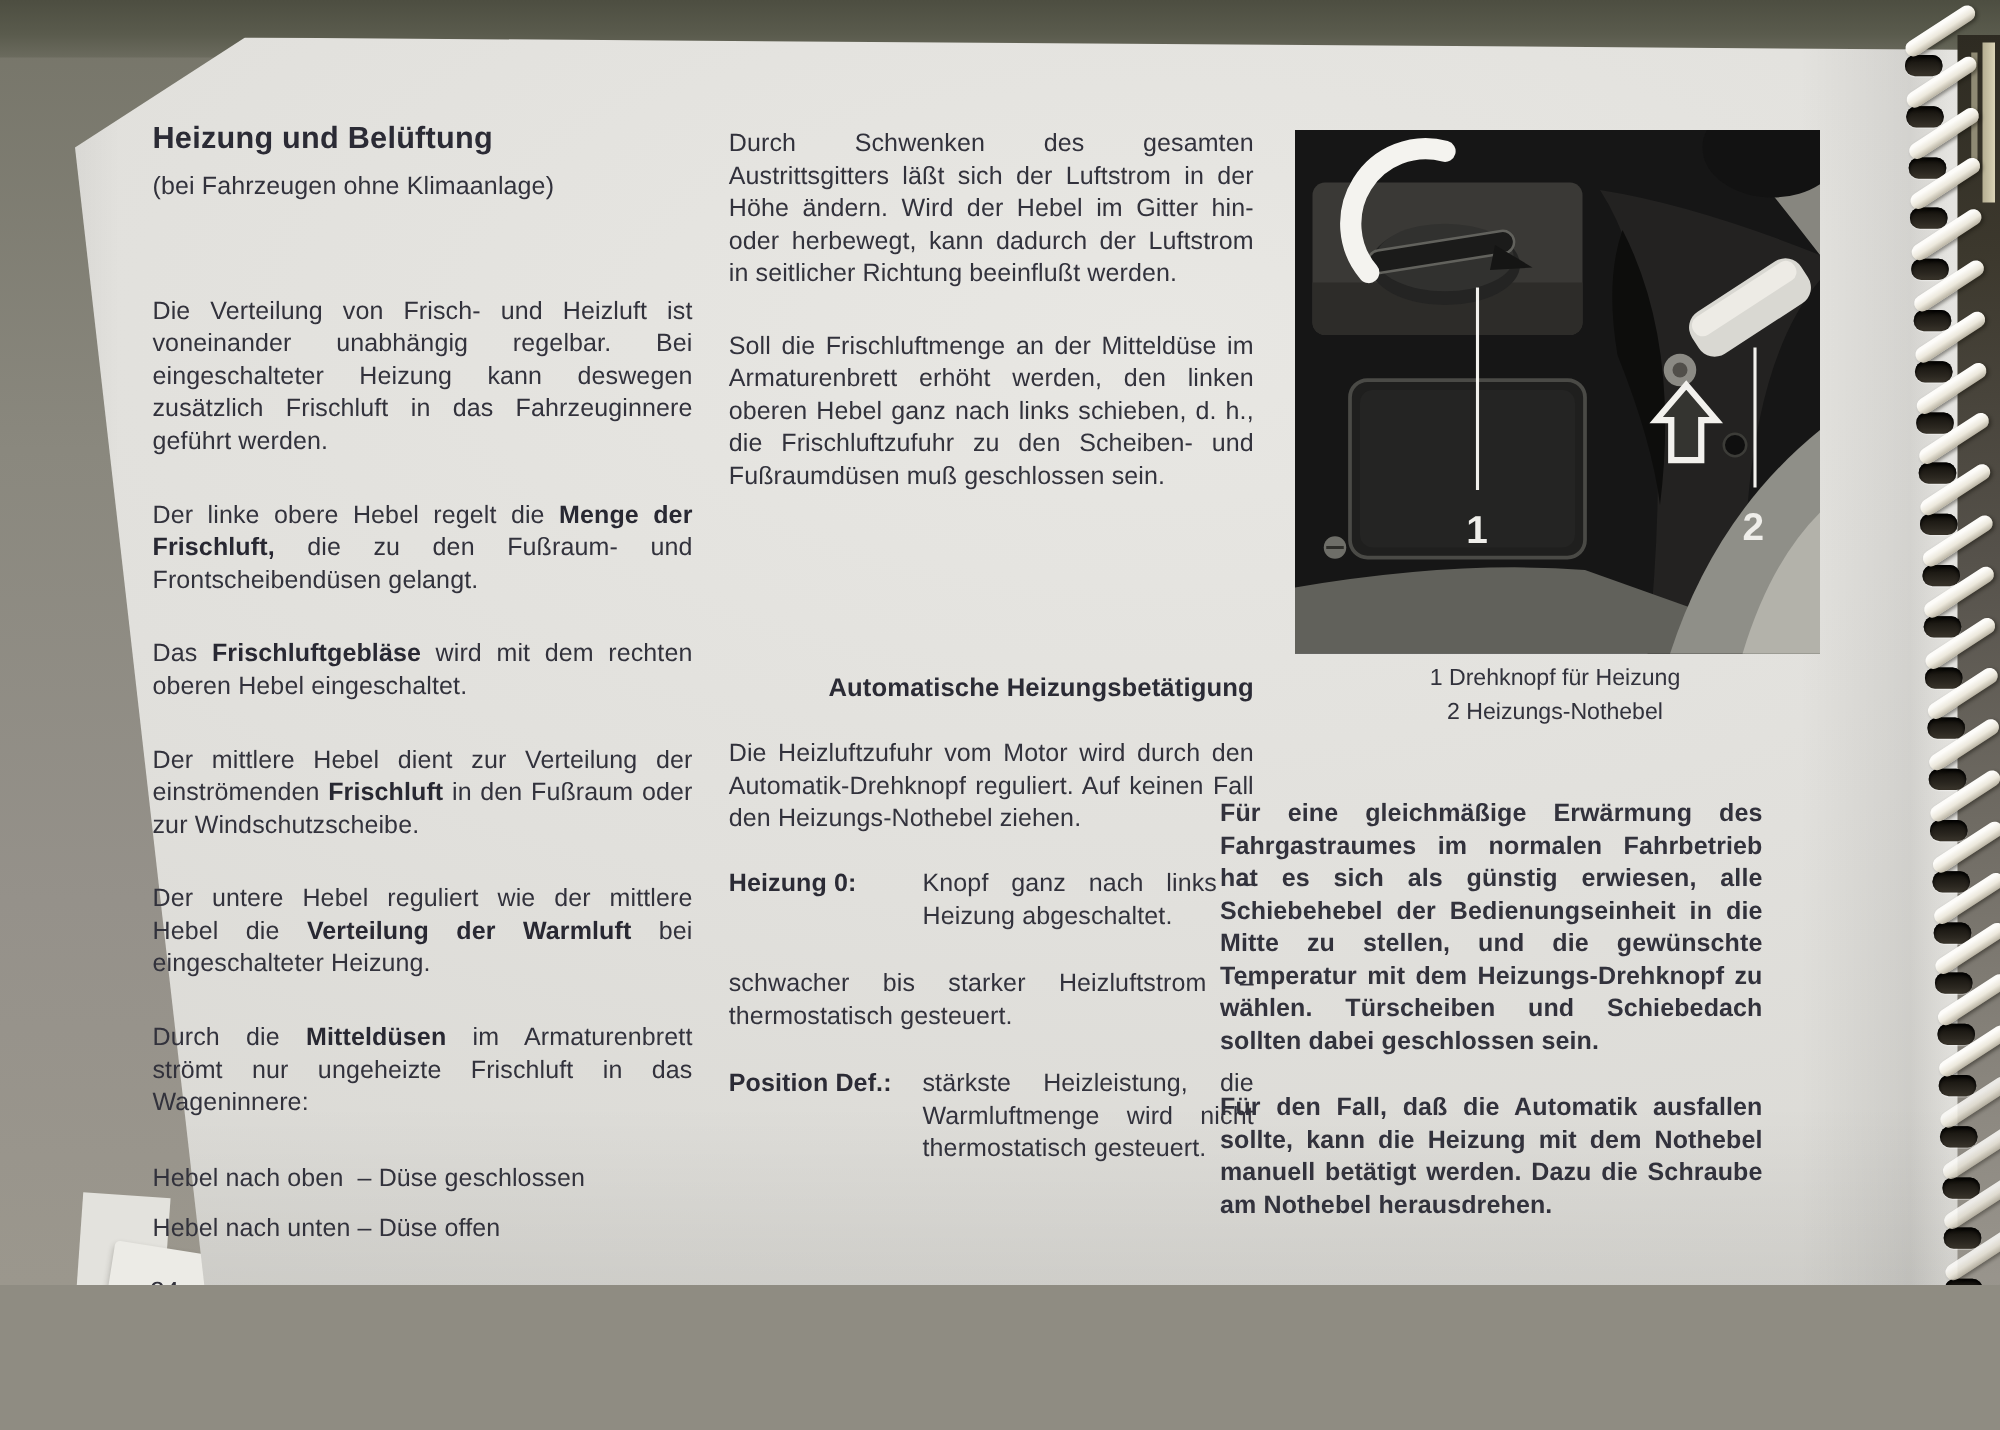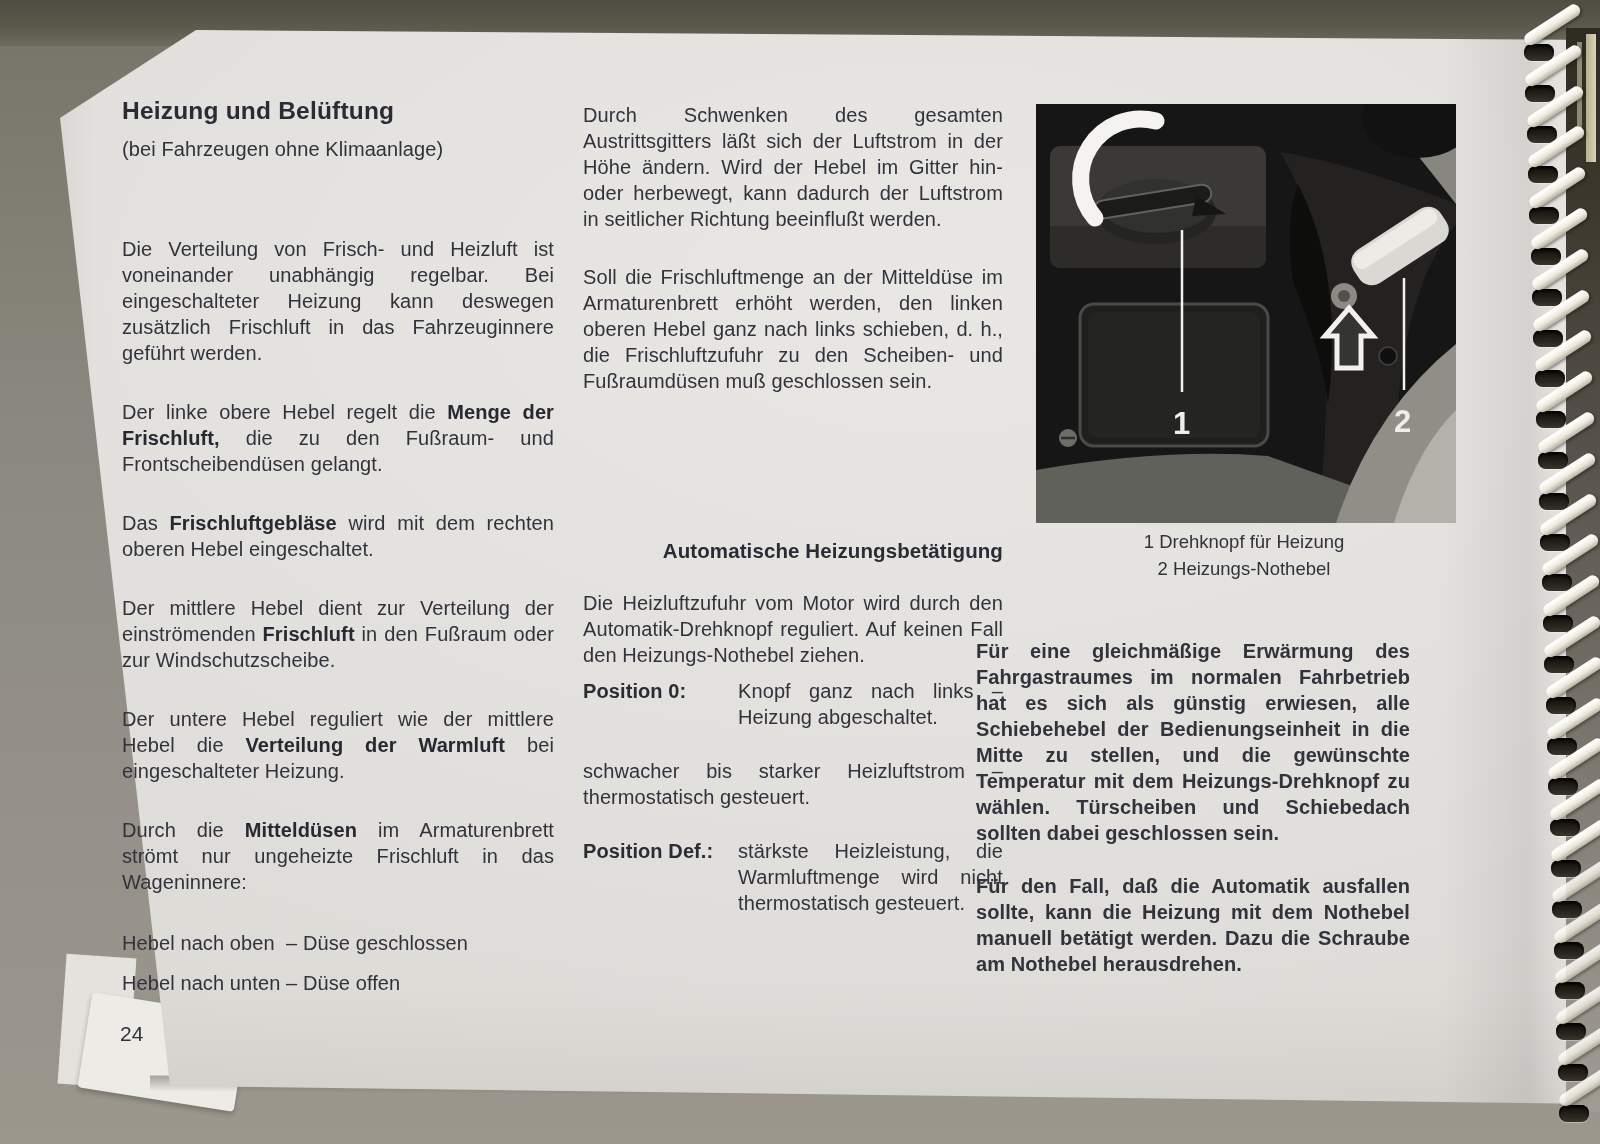--- a/index.html
+++ b/index.html
@@ -1,17 +1,17 @@
 <!DOCTYPE html>
 <html lang="de"><head>
 <meta charset="utf-8">
 <style>
   html,body{margin:0;padding:0;}
   body{width:1600px;height:1144px;overflow:hidden;background:#8f8c82;}
-  .scene{position:relative;width:1600px;height:1144px;overflow:hidden;
+  .scene{position:relative;width:1600px;height:1028px;overflow:hidden;
          font-family:"Liberation Sans",sans-serif;color:#32323c;}
   
   .bg-main{position:absolute;inset:0;
     background:linear-gradient(180deg,#757468 0%,#8a887e 35%,#95918a 70%,#9b978d 100%);}
   .bg-top{position:absolute;left:0;top:0;width:1600px;height:46px;
     background:linear-gradient(180deg,#4d4e41 0%,#5a5b4d 60%,#6b6b5e 100%);}
   .stack-a{position:absolute;left:84px;top:1004px;width:158px;height:96px;background:#ecebe6;
     transform:rotate(9deg);border-radius:4px;z-index:3;box-shadow:0 3px 5px rgba(40,38,30,.3);}
   .stack-b{position:absolute;left:62px;top:956px;width:70px;height:130px;background:#e3e2dd;
     transform:rotate(4deg);z-index:3;}
@@ -88,23 +88,23 @@
     <p><span>Der untere Hebel reguliert wie der mittlere Hebel die </span><span class="bold">Verteilung der Warmluft</span><span> bei eingeschalteter Heizung.</span></p>
     <p style="margin-bottom:28px"><span>Durch die </span><span class="bold">Mitteldüsen</span><span> im Armaturenbrett strömt nur ungeheizte Frischluft in das Wageninnere:</span></p>
     <div class="lever-note">Hebel nach oben  – Düse geschlossen
 Hebel nach unten – Düse offen</div>
   </div>
 
   <div class="txt col-mid">
     <p style="margin-bottom:32px">Durch Schwenken des gesamten Austrittsgitters läßt sich der Luftstrom in der Höhe ändern. Wird der Hebel im Gitter hin- oder herbewegt, kann dadurch der Luftstrom in seitlicher Richtung beeinflußt werden.</p>
     <p style="margin-bottom:0">Soll die Frischluftmenge an der Mitteldüse im Armaturenbrett erhöht werden, den linken oberen Hebel ganz nach links schieben, d. h., die Frischluftzufuhr zu den Scheiben- und Fußraumdüsen muß geschlossen sein.</p>
     <h2 class="mid-heading">Automatische Heizungsbetätigung</h2>
-    <p style="margin-bottom:10px">Die Heizluftzufuhr vom Motor wird durch den Automatik-Drehknopf reguliert. Auf keinen Fall den Heizungs-Nothebel ziehen.</p>
+    <p style="margin-bottom:26px">Die Heizluftzufuhr vom Motor wird durch den Automatik-Drehknopf reguliert. Auf keinen Fall den Heizungs-Nothebel ziehen.</p>
     <div class="pos-row">
-      <div class="pos-label">Position 0:</div>
+      <div class="pos-label">Heizung 0:</div>
       <div class="pos-text">Knopf ganz nach links – Heizung abgeschaltet.</div>
     </div>
     <div class="pos-row">
       <div class="pos-text">schwacher bis starker Heizluftstrom – thermostatisch gesteuert.</div>
     </div>
     <div class="pos-row">
       <div class="pos-label">Position Def.:</div>
       <div class="pos-text">stärkste Heizleistung, die Warmluftmenge wird nicht thermostatisch gesteuert.</div>
     </div>
   </div>

